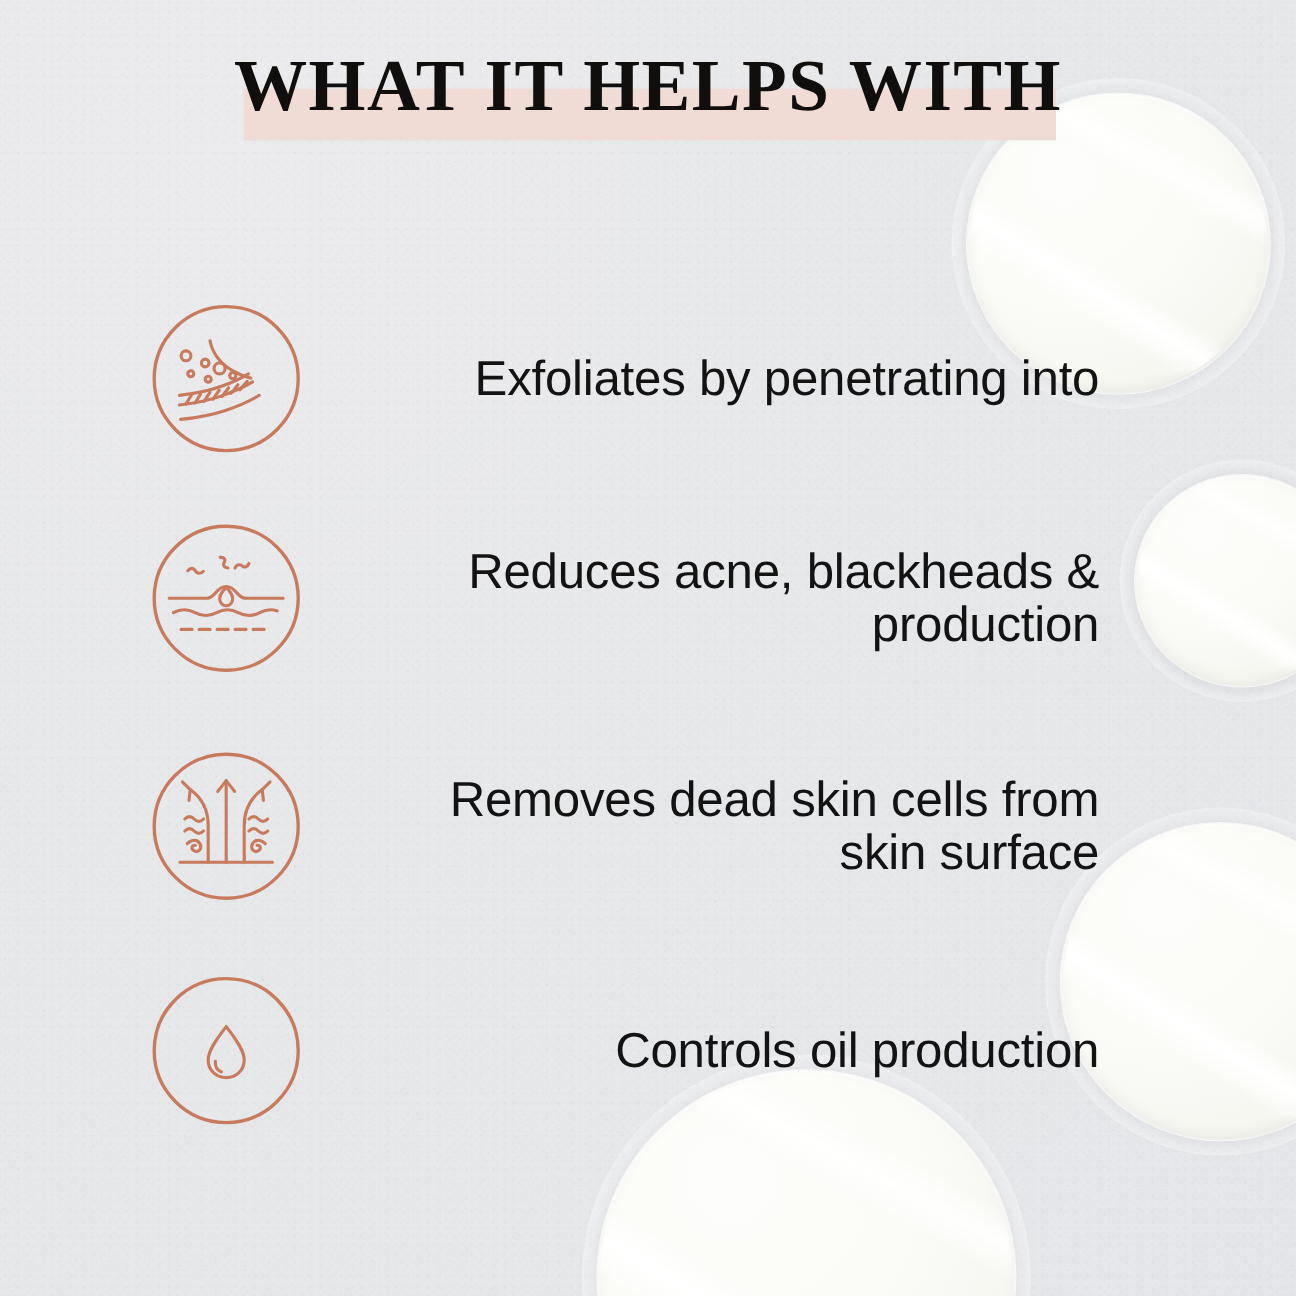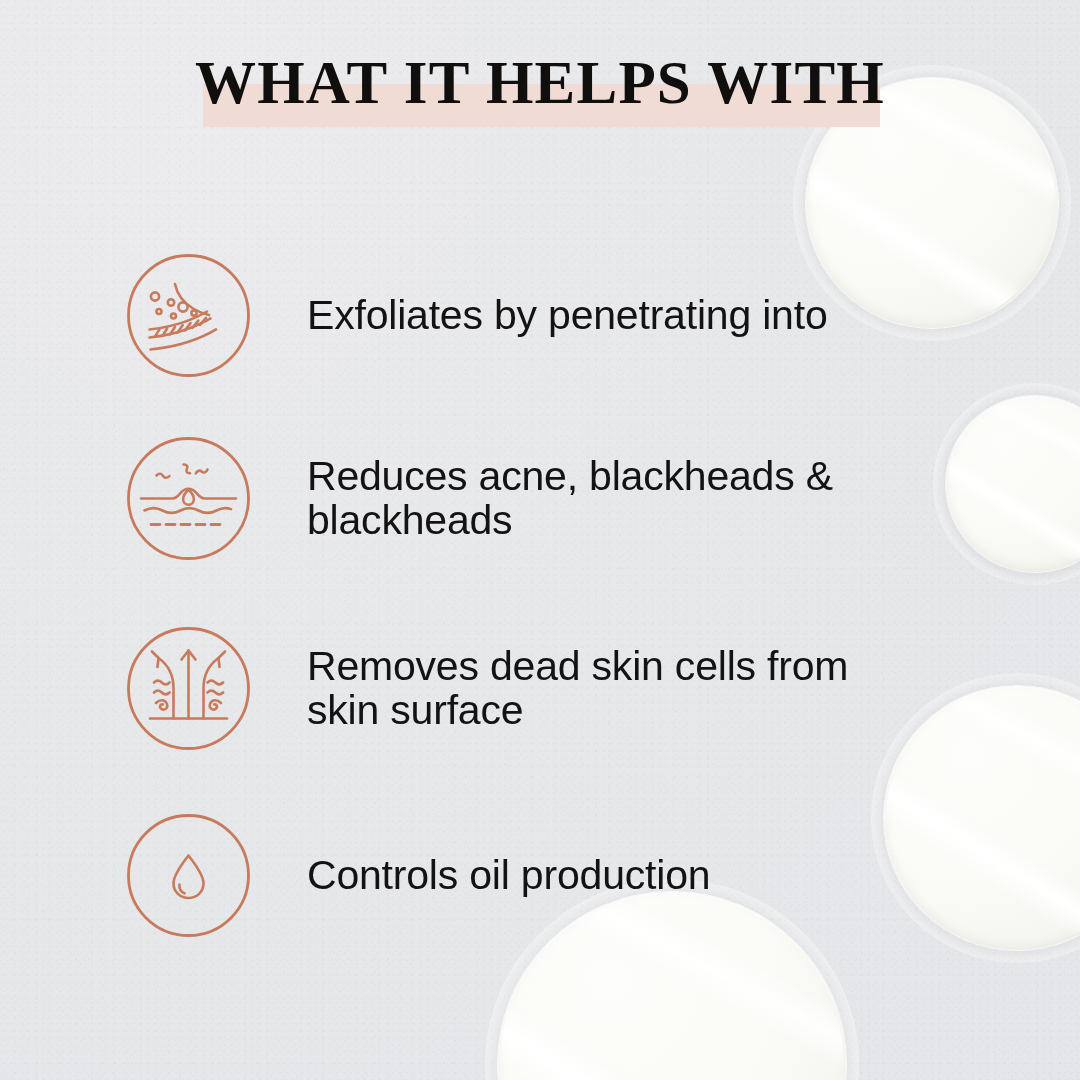--- a/index.html
+++ b/index.html
@@ -83,21 +83,21 @@
   }
 
   #drop-top-right     { left:806px;  top:78px;   width:252px; height:250px; }
   #drop-right-mid     { left:946px;  top:396px;  width:178px; height:176px; }
   #drop-bottom-center { left:498px;  top:892px;  width:348px; height:344px; }
   #drop-bottom-right  { left:884px;  top:686px;  width:266px; height:264px; }
 
   
   #headline-block {
     position:absolute;
-    left:0; top:52px;
+    left:0; top:42px;
     width:872px; height:92px;
     z-index:4;
   }
   #headline-band {
     position:absolute;
     left:203px; top:32px;
     width:677px; height:43px;
     background:#f1dcd5;
     z-index:1;
   }
@@ -123,20 +123,21 @@
     width:1080px; height:1080px;
     z-index:5;
   }
   .benefit-row {
     position:absolute;
     left:126px;
     width:790px;
     display:flex;
     align-items:center;
     gap:0;
+    text-align:right;
   }
   .benefit-row[data-row="0"] { top:253px; }
   .benefit-row[data-row="1"] { top:436px; }
   .benefit-row[data-row="2"] { top:626px; }
   .benefit-row[data-row="3"] { top:813px; }
 
   .benefit-icon {
     flex:0 0 auto;
     width:125px; height:125px;
     position:relative;
@@ -213,21 +214,21 @@
 
         <path d="M62.5 53.5c3.4 3.4 5.4 6.6 5.4 9.4 0 3.4-2.4 5.9-5.4 5.9s-5.4-2.5-5.4-5.9c0-2.8 2-6 5.4-9.4z"></path>
 
         <path d="M18.5 74.5c6-3.2 12-3.2 18 0s12 3.2 18 0 12-3.2 18 0 12 3.2 18 0 10-3 14.5-1.4"></path>
 
         <path d="M25 88.5h9M40 88.5h9M55 88.5h9M70 88.5h9M85 88.5h9" stroke-width="2.8"></path>
       </svg>
     </div>
     <div class="benefit-text">
       <span class="ln">Reduces acne, blackheads &amp;</span>
-      <span class="ln">blackheads</span>
+      <span class="ln">production</span>
     </div>
   </div>
 
   <div class="benefit-row" data-row="3">
     <div class="benefit-icon">
       <svg viewBox="0 0 125 125" fill="none" stroke="#c87a5d" stroke-width="2.6" stroke-linecap="round" stroke-linejoin="round">
         <circle cx="62.5" cy="62.5" r="60" stroke-width="2.8"></circle>
 
         <path d="M62.5 42.5c9.5 12.2 15 20.8 15 27.8 0 8.6-6.7 14.7-15 14.7s-15-6.1-15-14.7c0-7 5.5-15.6 15-27.8z"></path>
 

